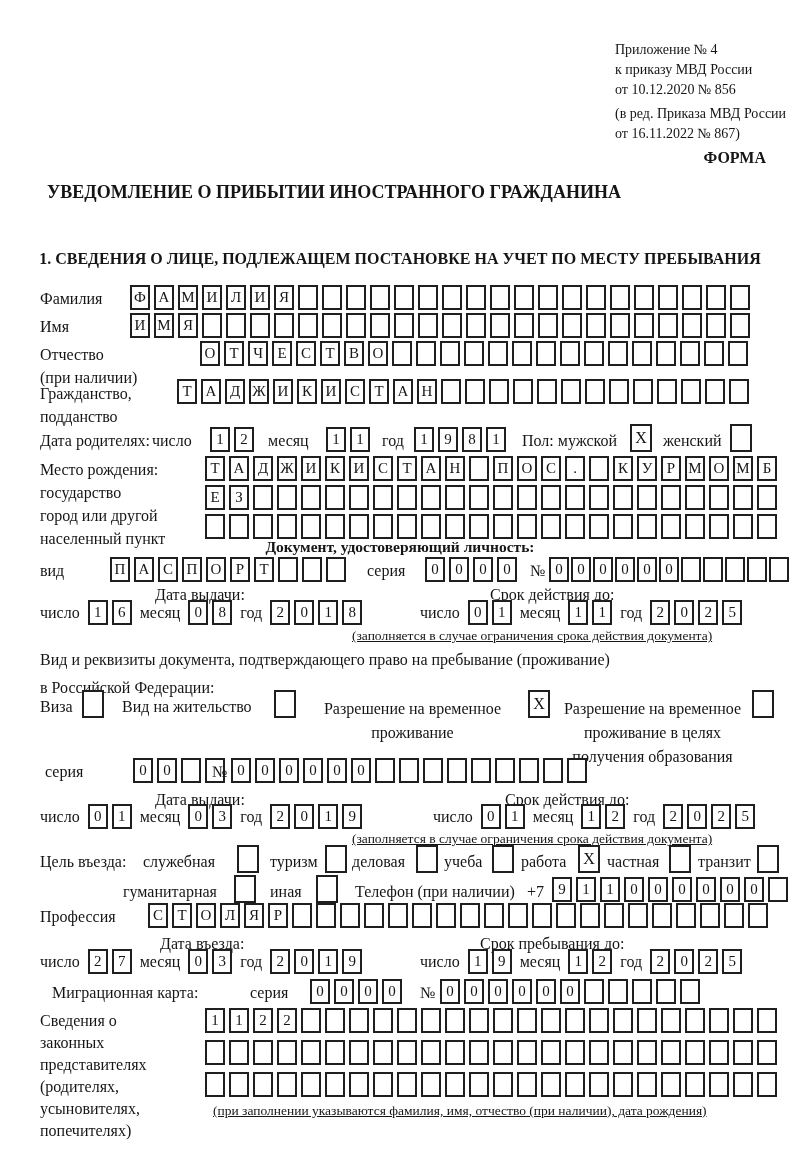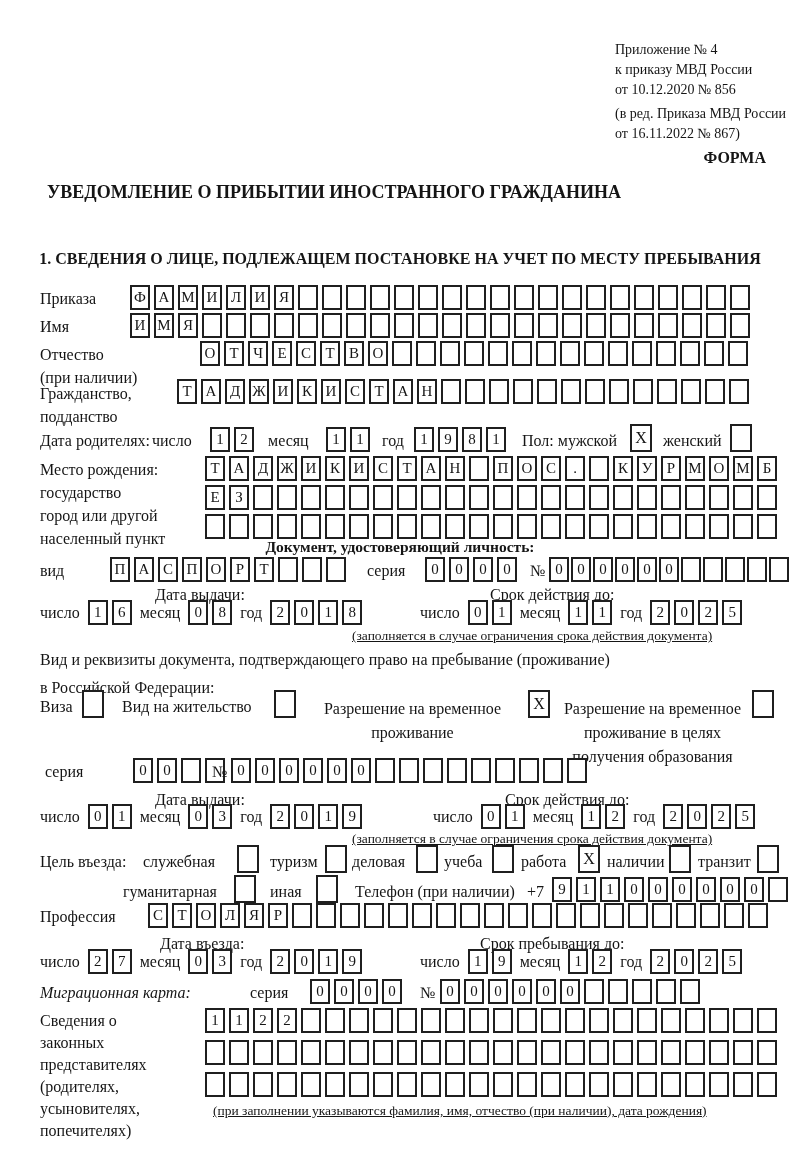--- a/index.html
+++ b/index.html
@@ -39,21 +39,21 @@
     <div style="margin-top:4px">(в ред. Приказа МВД России</div>
     <div>от 16.11.2022 № 867)</div>
   </div>
 
   <div class="lbl bold" style="left:0; top:148px; width:766px; text-align:right;">ФОРМА</div>
 
   <div class="lbl bold" style="left:0; top:182px; width:668px; text-align:center; font-size:18px;">УВЕДОМЛЕНИЕ О ПРИБЫТИИ ИНОСТРАННОГО ГРАЖДАНИНА</div>
 
   <div class="lbl bold" style="left:0; top:249px; width:800px; text-align:center; font-size:16px;">1. СВЕДЕНИЯ О ЛИЦЕ, ПОДЛЕЖАЩЕМ ПОСТАНОВКЕ НА УЧЕТ ПО МЕСТУ ПРЕБЫВАНИЯ</div>
 
-  <div class="lbl" style="left:40px; top:289px;">Приказа</div>
+  <div class="lbl" style="left:40px; top:289px;">Фамилия</div>
   <div class="cells" style="left:130px; top:285px;">
       <span class="cell">Ф</span>
       <span class="cell">А</span>
       <span class="cell">М</span>
       <span class="cell">И</span>
       <span class="cell">Л</span>
       <span class="cell">И</span>
       <span class="cell">Я</span>
       <span class="cell"></span>
       <span class="cell"></span>
@@ -441,21 +441,21 @@
   <div class="lbl" style="left:143px; top:852px;">служебная</div>
   <div class="box" style="left:237px; top:845px;"></div>
   <div class="lbl" style="left:270px; top:852px;">туризм</div>
   <div class="box" style="left:325px; top:845px;"></div>
   <div class="lbl" style="left:352px; top:852px;">деловая</div>
   <div class="box" style="left:416px; top:845px;"></div>
   <div class="lbl" style="left:444px; top:852px;">учеба</div>
   <div class="box" style="left:492px; top:845px;"></div>
   <div class="lbl" style="left:521px; top:852px;">работа</div>
   <div class="box" style="left:578px; top:845px;">X</div>
-  <div class="lbl" style="left:607px; top:852px;">наличии</div>
+  <div class="lbl" style="left:607px; top:852px;">частная</div>
   <div class="box" style="left:669px; top:845px;"></div>
   <div class="lbl" style="left:698px; top:852px;">транзит</div>
   <div class="box" style="left:757px; top:845px;"></div>
 
   <div class="lbl" style="left:123px; top:882px;">гуманитарная</div>
   <div class="box" style="left:234px; top:875px;"></div>
   <div class="lbl" style="left:270px; top:882px;">иная</div>
   <div class="box" style="left:316px; top:875px;"></div>
   <div class="lbl" style="left:355px; top:882px;">Телефон (при наличии)</div>
   <div class="lbl" style="left:527px; top:882px;">+7</div>
@@ -537,21 +537,21 @@
       </span>
     <span>год</span>
     <span class="cells">
         <span class="cell">2</span>
         <span class="cell">0</span>
         <span class="cell">2</span>
         <span class="cell">5</span>
       </span>
   </div>
 
-  <div class="lbl" style="left:40px; top:983px;font-style:italic;">Миграционная карта:</div>
+  <div class="lbl" style="left:52px; top:983px;">Миграционная карта:</div>
   <div class="lbl" style="left:250px; top:983px;">серия</div>
   <div class="cells" style="left:310px; top:979px;">
       <span class="cell">0</span>
       <span class="cell">0</span>
       <span class="cell">0</span>
       <span class="cell">0</span>
     </div>
   <div class="lbl" style="left:420px; top:983px;">№</div>
   <div class="cells" style="left:440px; top:979px;">
       <span class="cell">0</span>

